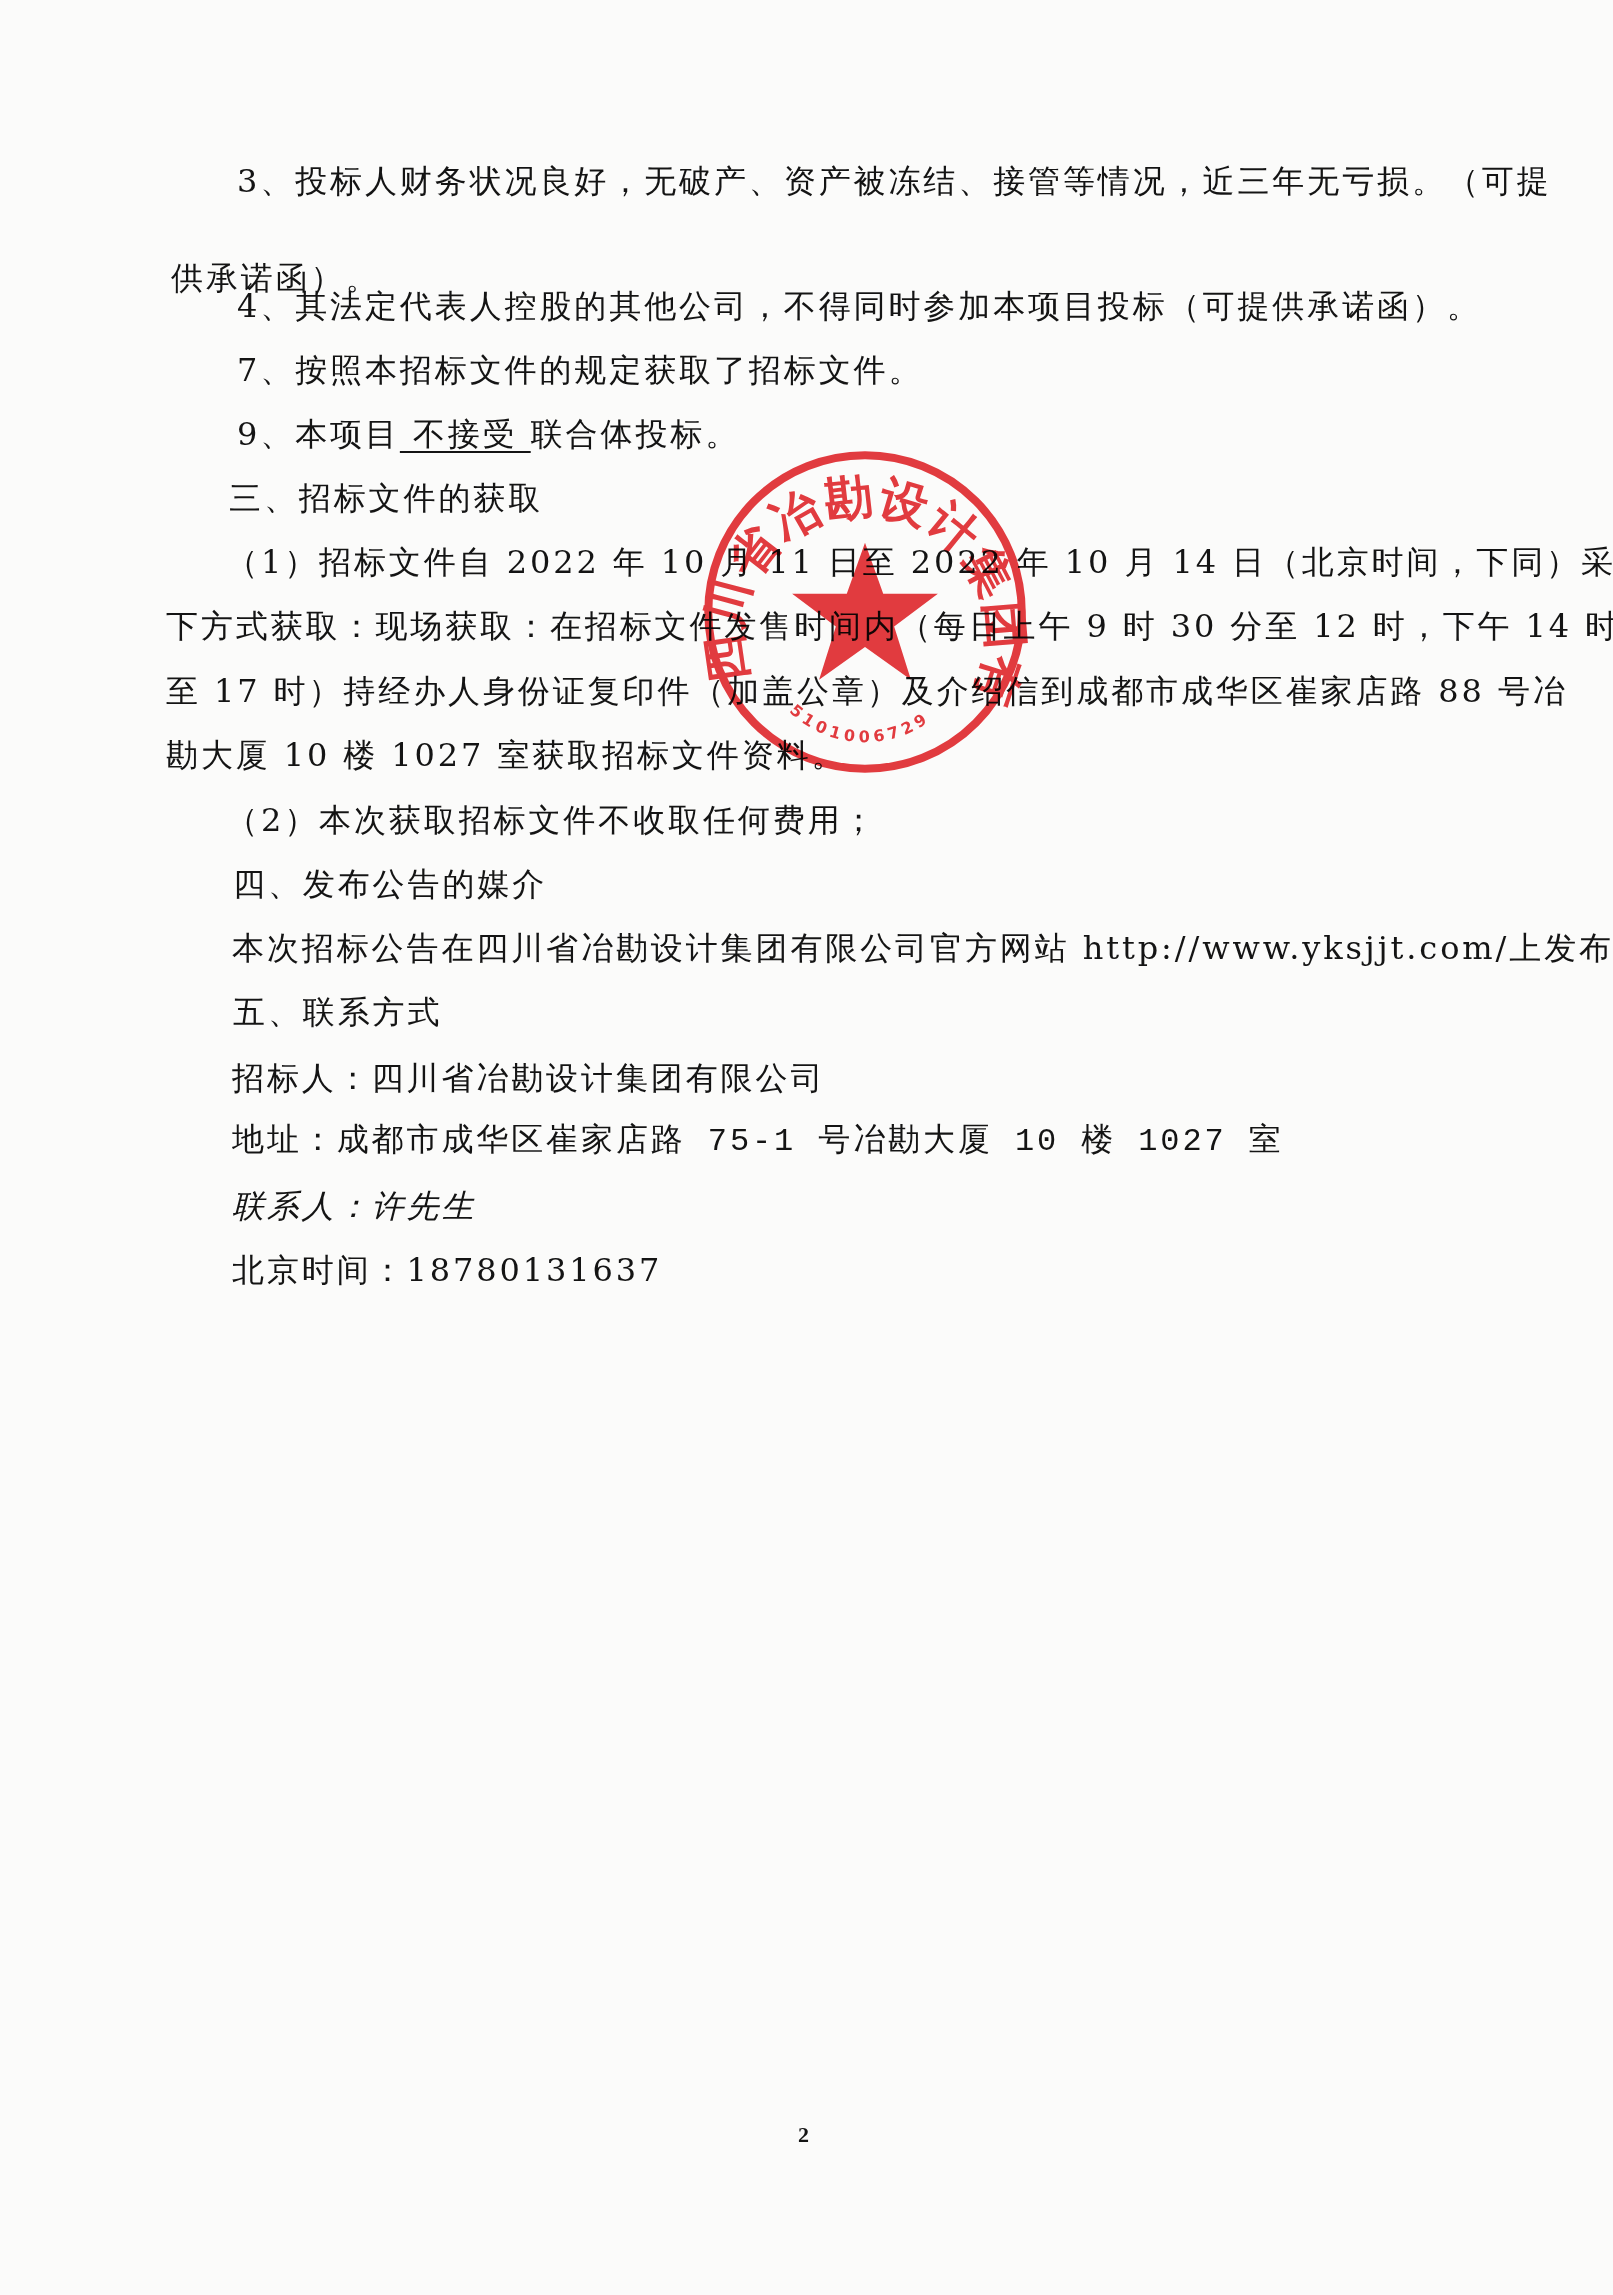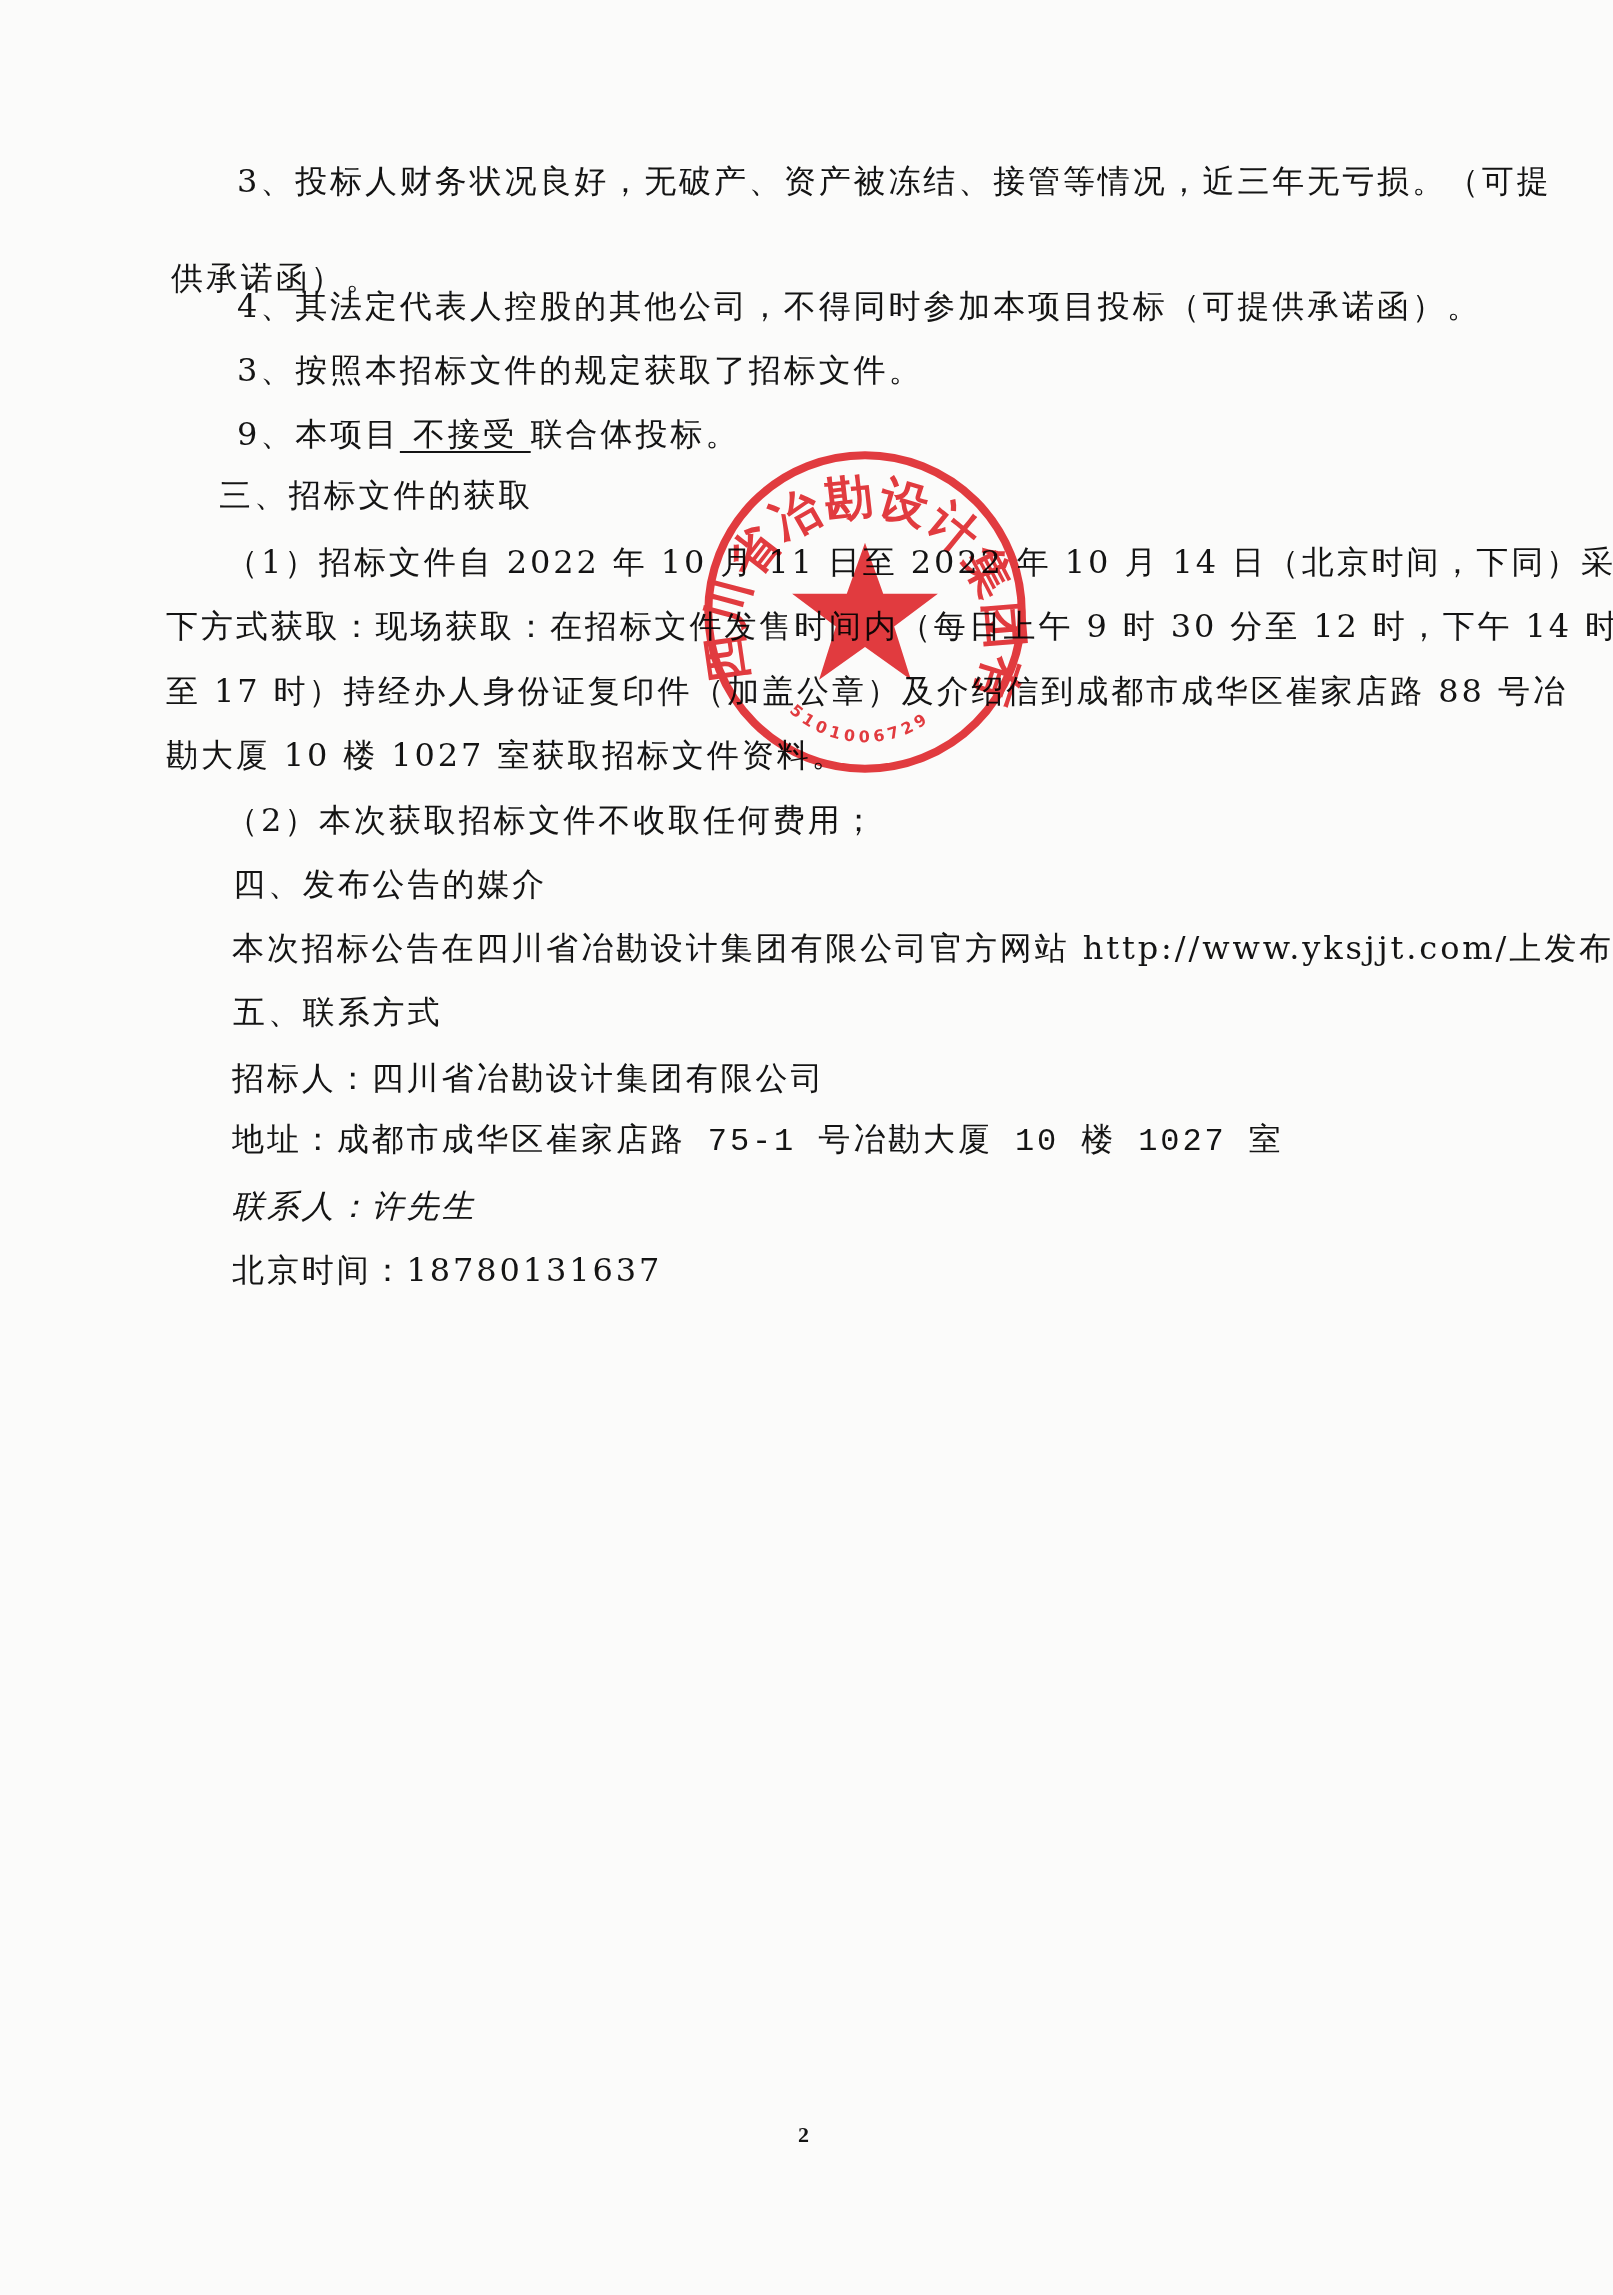--- a/index.html
+++ b/index.html
@@ -20,26 +20,26 @@
 </style>
 </head>
 <body>
 
 <div class="page">
 
   <div class="line" style="left:237px; top:159px;">3、投标人财务状况良好，无破产、资产被冻结、接管等情况，近三年无亏损。（可提</div>
   <div class="line" style="left:171px; top:220px;margin-top:36px;">供承诺函）。</div>
 
   <div class="line" style="left:237px; top:284px;">4、其法定代表人控股的其他公司，不得同时参加本项目投标（可提供承诺函）。</div>
-  <div class="line" style="left:237px; top:348px;">3、按照本招标文件的规定获取了招标文件。</div>
+  <div class="line" style="left:237px; top:348px;">7、按照本招标文件的规定获取了招标文件。</div>
   <div class="line" style="left:237px; top:412px;">
     <span>9、本项目</span><span class="u"> 不接受 </span><span>联合体投标。</span>
   </div>
 
-  <div class="line" style="left:219px; top:476px;font-family:Liberation Mono, monospace;">三、招标文件的获取</div>
+  <div class="line" style="left:229px; top:476px;">三、招标文件的获取</div>
   <div class="line" style="left:226px; top:540px;">（1）招标文件自 2022 年 10 月 11 日至 2022 年 10 月 14 日（北京时间，下同）采用以</div>
   <div class="line" style="left:166px; top:604px;">下方式获取：现场获取：在招标文件发售时间内（每日上午 9 时 30 分至 12 时，下午 14 时</div>
   <div class="line" style="left:166px; top:669px;">至 17 时）持经办人身份证复印件（加盖公章）及介绍信到成都市成华区崔家店路 88 号冶</div>
   <div class="line" style="left:166px; top:733px;">勘大厦 10 楼 1027 室获取招标文件资料。</div>
   <div class="line" style="left:226px; top:798px;">（2）本次获取招标文件不收取任何费用；</div>
 
   <div class="line" style="left:233px; top:862px;">四、发布公告的媒介</div>
   <div class="line" style="left:232px; top:926px;">本次招标公告在四川省冶勘设计集团有限公司官方网站 http://www.yksjjt.com/上发布。</div>
 
   <div class="line" style="left:233px; top:990px;">五、联系方式</div>

